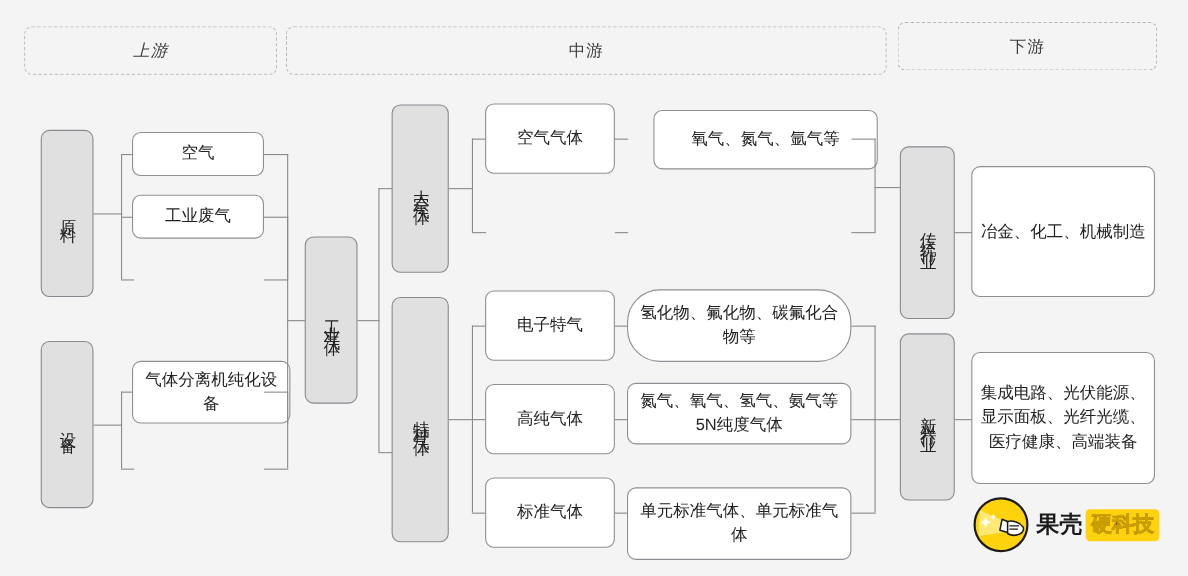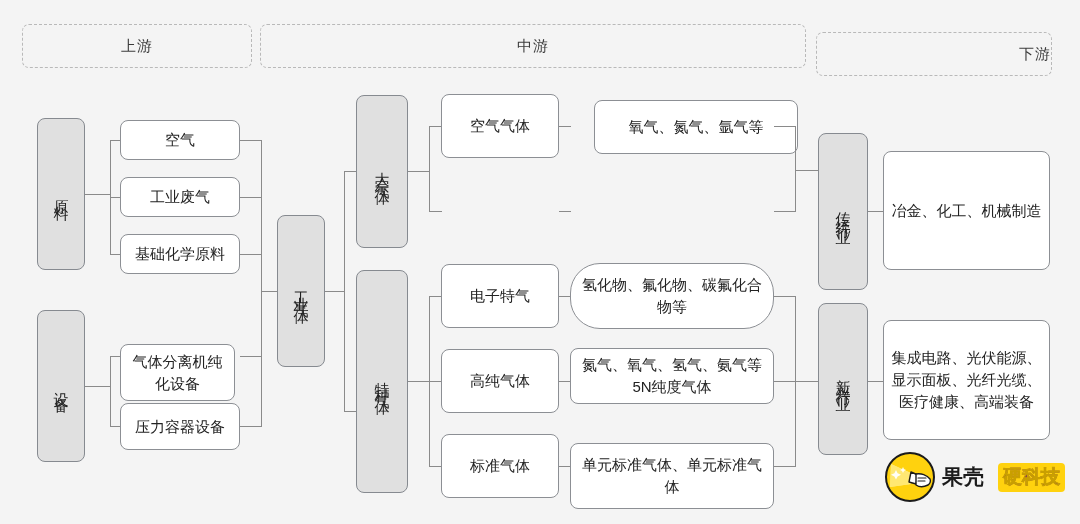--- a/index.html
+++ b/index.html
@@ -84,21 +84,21 @@
     border-radius: 50%;
     background: #ffd20e;
     border: 2.2px solid #1b1b1b;
     position: relative;
     overflow: hidden;
     flex: none;
   }
   .logo-text {
     display: flex;
     align-items: center;
-    gap: 14px;
+    gap: 3px;
   }
   .logo-brand {
     font-size: 21px;
     font-weight: bold;
     color: #1b1b1b;
     letter-spacing: 0px;
   }
   .logo-badge {
     font-size: 19px;
     font-weight: bold;
@@ -108,69 +108,63 @@
     padding: 1px 5px 2px 5px;
     letter-spacing: 0px;
     -webkit-text-stroke: 0.6px #c99f00;
   }
 </style>
 </head>
 <body>
 
 <div id="canvas">
 
-  <div class="stage" style="left:22px;  top:24px; width:230px; height:44px;">
+  <div class="stage" style="left:22px;  top:24px; width:230px; height:44px;font-style:italic;">
     <span>上游</span>
   </div>
   <div class="stage" style="left:260px; top:24px; width:546px; height:44px;">
     <span>中游</span>
   </div>
-  <div class="stage" style="left:816px; top:32px; width:236px; height:44px;justify-content:flex-end;">
+  <div class="stage" style="left:816px; top:20px; width:236px; height:44px;">
     <span>下游</span>
   </div>
 
   <div class="node grey vert" style="left:37px; top:118px; width:48px; height:152px;">
     <span>原料</span>
   </div>
 
   <div class="ln h" style="left:85px;  top:194px; width:26px;"></div>
   <div class="ln v" style="left:110px; top:140px; height:114px;"></div>
   <div class="ln h" style="left:110px; top:140px; width:12px;"></div>
   <div class="ln h" style="left:110px; top:197px; width:12px;"></div>
   <div class="ln h" style="left:110px; top:254px; width:12px;"></div>
 
   <div class="node" style="left:120px; top:120px; width:120px; height:40px;">
     <span>空气</span>
   </div>
   <div class="node" style="left:120px; top:177px; width:120px; height:40px;">
     <span>工业废气</span>
   </div>
-  <div class="node" style="left:120px; top:234px; width:120px; height:40px;">
-    <span>基础化学原料</span>
-  </div>
 
   <div class="ln h" style="left:240px; top:140px; width:22px;"></div>
   <div class="ln h" style="left:240px; top:197px; width:22px;"></div>
   <div class="ln h" style="left:240px; top:254px; width:22px;"></div>
   <div class="ln v" style="left:261px; top:140px; height:114px;"></div>
 
   <div class="node grey vert" style="left:37px; top:310px; width:48px; height:152px;">
     <span>设备</span>
   </div>
 
   <div class="ln h" style="left:85px;  top:386px; width:26px;"></div>
   <div class="ln v" style="left:110px; top:356px; height:70px;"></div>
   <div class="ln h" style="left:110px; top:356px; width:12px;"></div>
   <div class="ln h" style="left:110px; top:426px; width:12px;"></div>
 
-  <div class="node" style="left:120px; top:328px; width:115px; height:57px;margin-top:16px;">
+  <div class="node" style="left:120px; top:328px; width:144px; height:57px;">
     <span>气体分离机纯化设备</span>
-  </div>
-  <div class="node" style="left:120px; top:403px; width:120px; height:47px;">
-    <span>压力容器设备</span>
   </div>
 
   <div class="ln h" style="left:240px; top:356px; width:22px;"></div>
   <div class="ln h" style="left:240px; top:426px; width:22px;"></div>
   <div class="ln v" style="left:261px; top:356px; height:70px;"></div>
 
   <div class="ln v" style="left:261px; top:197px; height:189px;"></div>
   <div class="ln h" style="left:261px; top:291px; width:17px;"></div>
 
   <div class="node grey vert" style="left:277px; top:215px; width:48px; height:152px;">

